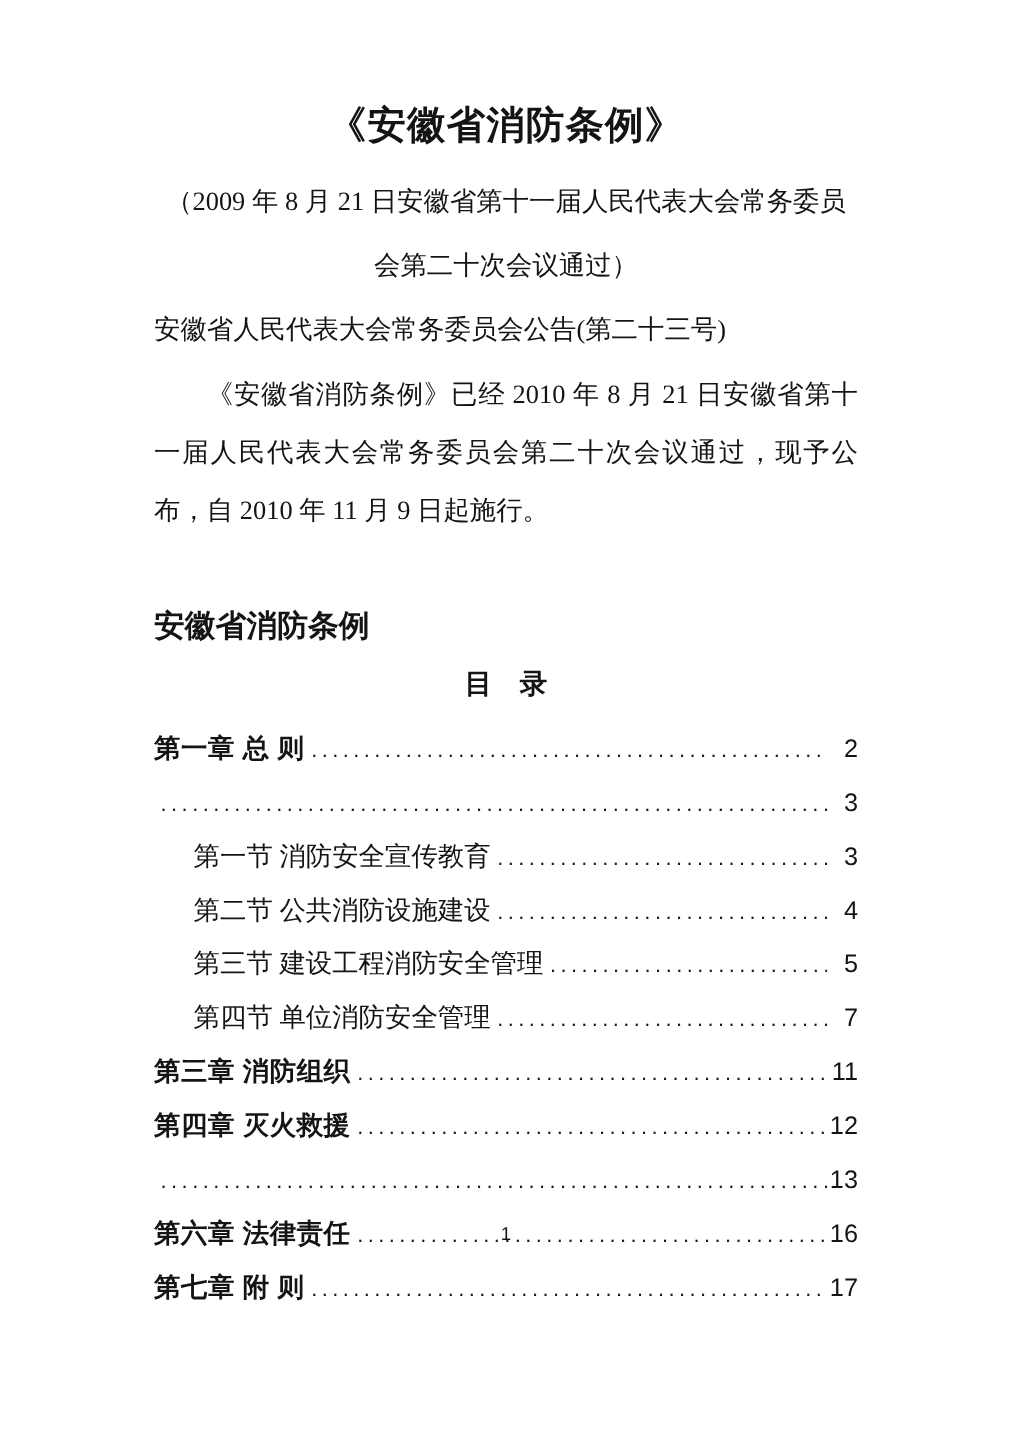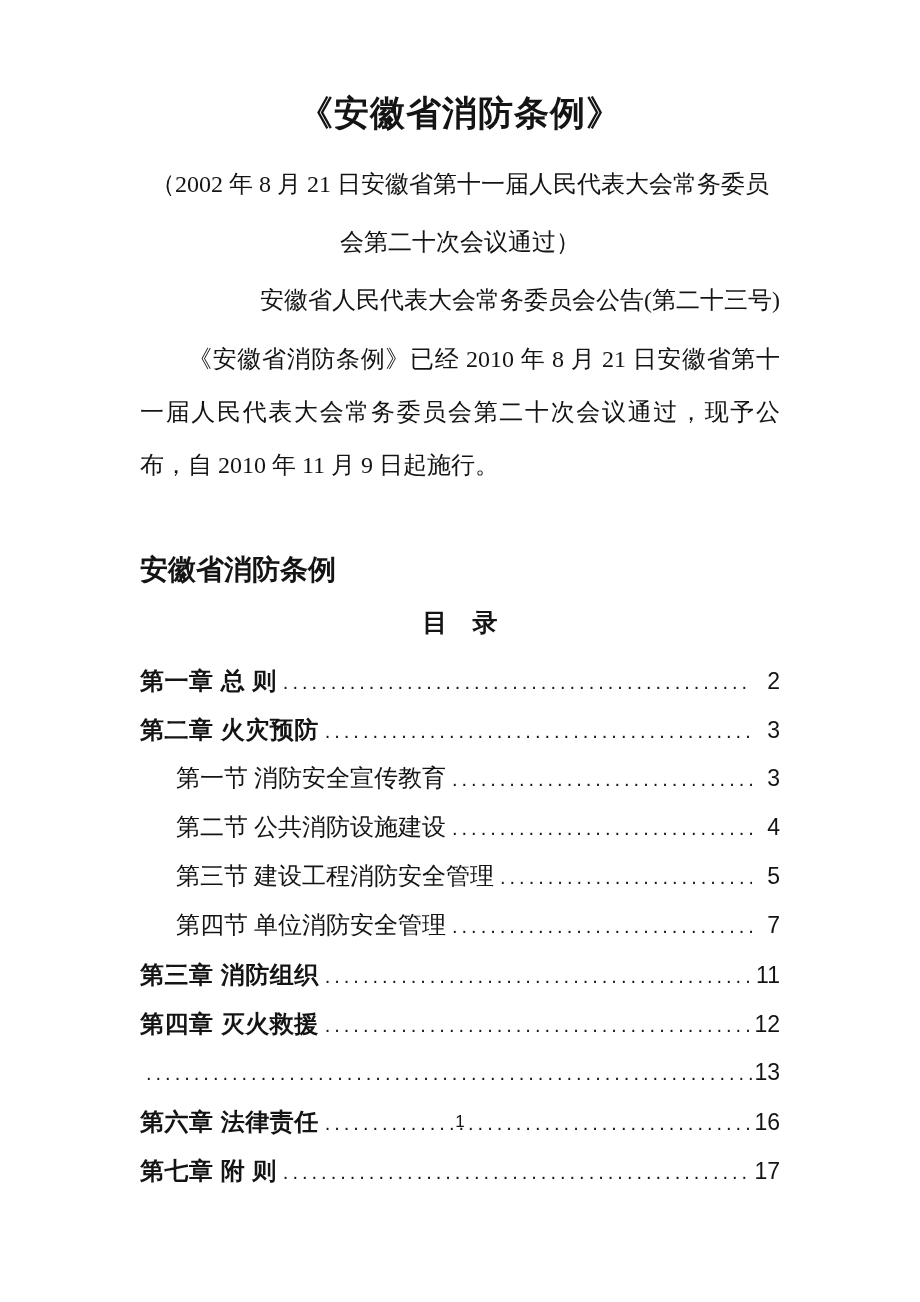--- a/index.html
+++ b/index.html
@@ -31,21 +31,21 @@
   }
   .approval-note {
     margin: 0;
     text-align: center;
     font-size: 24px;
     line-height: 58px;
     font-weight: 400;
   }
   .announcement-line {
     margin: 0;
-    text-align: right;
+    text-align: left;
     font-size: 24px;
     line-height: 58px;
     font-weight: 400;
   }
   .promulgation {
     margin: 4px 0 0 0;
     font-size: 24px;
     line-height: 53px;
     text-align: justify;
     text-indent: 2em;
@@ -121,38 +121,37 @@
     font-family: "Liberation Sans", "DejaVu Sans", sans-serif;
   }
 </style>
 </head>
 <body>
 
 <div class="page">
 
   <h1 class="main-title">《安徽省消防条例》</h1>
 
-  <p class="approval-note">（2002 年 8 月 21 日安徽省第十一届人民代表大会常务委员会第二十次会议通过）</p>
+  <p class="approval-note">（2009 年 8 月 21 日安徽省第十一届人民代表大会常务委员会第二十次会议通过）</p>
 
   <p class="announcement-line">安徽省人民代表大会常务委员会公告(第二十三号)</p>
 
   <p class="promulgation">《安徽省消防条例》已经 2010 年 8 月 21 日安徽省第十一届人民代表大会常务委员会第二十次会议通过，现予公布，自 2010 年 11 月 9 日起施行。</p>
 
   <h2 class="doc-subtitle">安徽省消防条例</h2>
 
   <h3 class="toc-heading">目　录</h3>
 
   <nav class="toc">
       <div class="toc-row level1">
         <span class="toc-label">第一章 总 则</span>
         <span class="toc-leader">............................................................................................................................................................................................................................</span>
         <span class="toc-page">2</span>
       </div>
       <div class="toc-row level1">
-        <span class="toc-label">第二章 火灾预防</span>
         <span class="toc-leader">............................................................................................................................................................................................................................</span>
         <span class="toc-page">3</span>
       </div>
       <div class="toc-row level2">
         <span class="toc-label">第一节 消防安全宣传教育</span>
         <span class="toc-leader">............................................................................................................................................................................................................................</span>
         <span class="toc-page">3</span>
       </div>
       <div class="toc-row level2">
         <span class="toc-label">第二节 公共消防设施建设</span>

